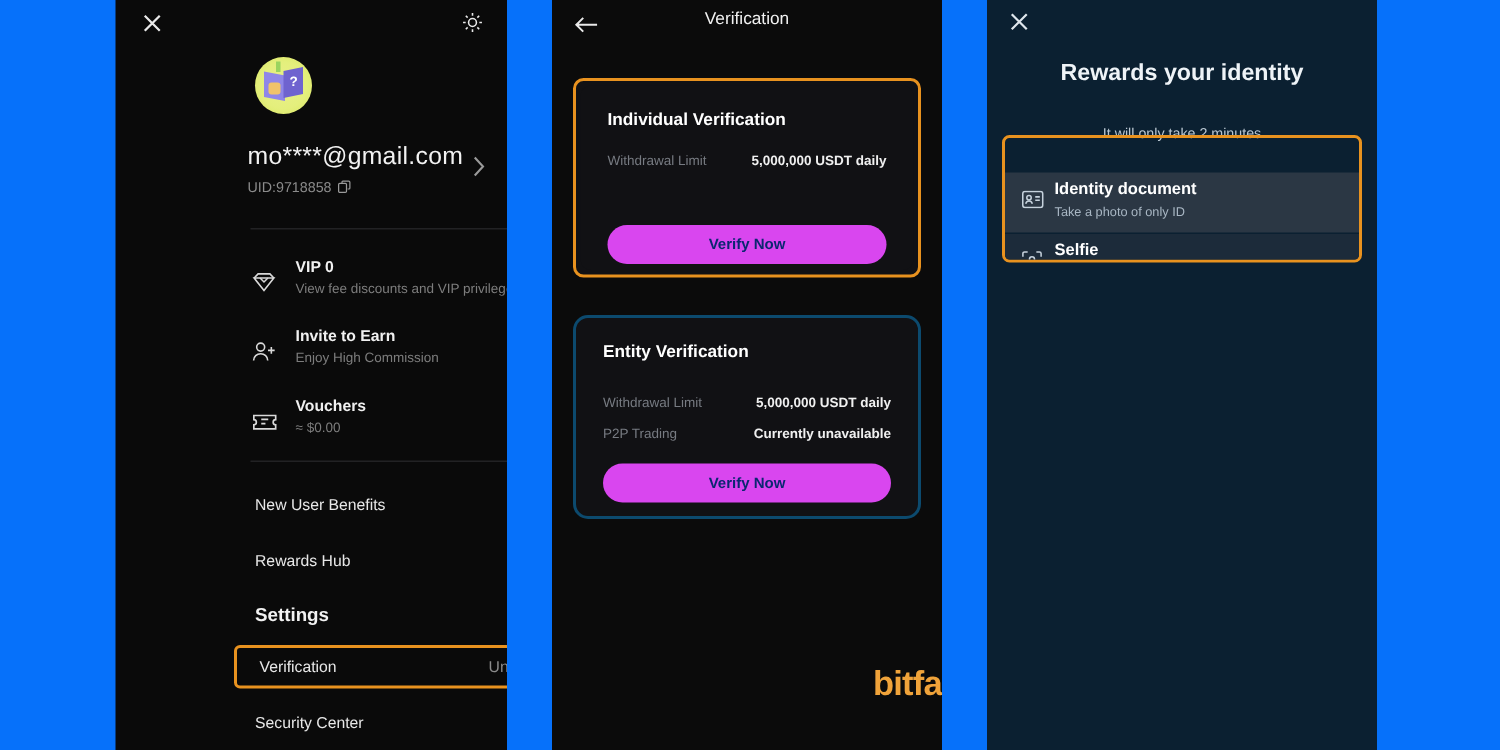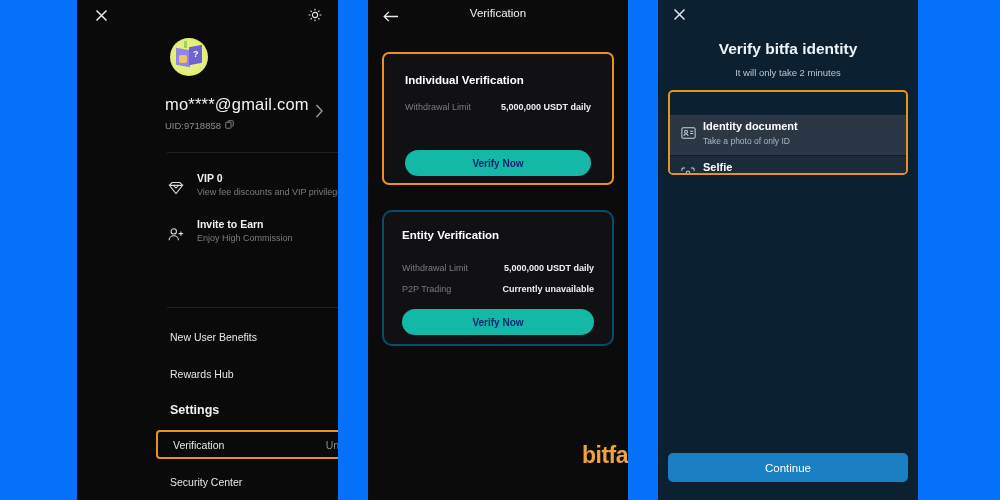--- a/index.html
+++ b/index.html
@@ -133,38 +133,38 @@
   }
   .vcard .c-title {
     position:absolute; left:18px; top:17px;
     font-size:11.5px; font-weight:bold; color:#ffffff;
   }
   .vcard .c-line { position:absolute; left:18px; right:18px; height:14px; }
   .vcard .c-line .k { position:absolute; left:0; font-size:9px; color:#777b82; }
   .vcard .c-line .v { position:absolute; right:0; font-size:9px; color:#f0f0f0; font-weight:bold; }
   .vcard .c-btn {
     position:absolute; left:18px; right:18px; height:26px;
-    background:#14b8a6; border-radius:13px;
+    background:#d946ef; border-radius:13px;
     display:flex; align-items:center; justify-content:center;
     font-size:10px; color:#0a2770; font-weight:bold;
   }
 
   #bitfa-logo {
     position:absolute; left:0; right:0; bottom:31px; text-align:right;
     font-size:23px; font-weight:bold; color:#f0a33a; letter-spacing:-.5px;
   }
 
   
   #close-x-p3 { left:10px; top:3px; color:#dfe6ec; }
   #p3-title {
     position:absolute; left:0; right:0; top:40px; text-align:center;
     font-size:15.5px; font-weight:bold; color:#eef3f7;
   }
   #p3-subtitle {
-    position:absolute; left:0; right:0; top:67px; text-align:center;
+    position:absolute; left:0; right:0; top:84px; text-align:center;
     font-size:9.5px; color:#b9c6d1;
   }
   #identity-options {
     position:absolute; left:10px; top:90px; width:240px; height:85px;
     border:2px solid #e8921f; border-radius:5px; overflow:hidden;
   }
   .opt-row { position:absolute; left:0; width:236px; height:40px;margin-top:23px; }
   #opt-document { top:0;  background:#2b3744; }
   #opt-selfie   { top:41px; background:#1c2b3a; }
   .opt-row .o-icon {
@@ -252,20 +252,30 @@
         <svg width="16" height="15" viewBox="0 0 18 16" fill="none" stroke="currentColor" stroke-width="1.2">
           <circle cx="6.5" cy="4.5" r="3"></circle>
           <path d="M1.2 14.5c0-3 2.4-5 5.3-5s5.3 2 5.3 5"></path>
           <path d="M14.5 4.5v5M12 7h5"></path>
         </svg>
       </span>
       <span class="f-title">Invite to Earn</span>
       <span class="f-sub">Enjoy High Commission</span>
     </div>
 
+    <div class="feature-row" id="row-voucher">
+      <span class="f-icon">
+        <svg width="17" height="14" viewBox="0 0 18 15" fill="none" stroke="currentColor" stroke-width="1.2">
+          <path d="M1.2 3.2h15.6v3a1.8 1.8 0 0 0 0 3.6v3H1.2v-3a1.8 1.8 0 0 0 0-3.6v-3z"></path>
+          <path d="M6.5 6h5M6.5 9h3"></path>
+        </svg>
+      </span>
+      <span class="f-title">Vouchers</span>
+      <span class="f-sub">≈ $0.00</span>
+    </div>
 
     <div class="divider" id="div-2"></div>
 
     <div class="nav-row" id="row-newuser">
       <span class="n-label">New User Benefits</span>
 
     </div>
 
     <div class="nav-row" id="row-rewards">
       <span class="n-label">Rewards Hub</span>
@@ -325,21 +335,21 @@
   </div>
 
   <div class="panel" id="panel-identity">
 
     <div class="icon-btn" id="close-x-p3">
       <svg width="13" height="13" viewBox="0 0 13 13" fill="none" stroke="currentColor" stroke-width="1.5">
         <path d="M1.5 1.5 L11.5 11.5 M11.5 1.5 L1.5 11.5"></path>
       </svg>
     </div>
 
-    <div id="p3-title">Verify bitfa identity</div>
+    <div id="p3-title">Rewards your identity</div>
     <div id="p3-subtitle">It will only take 2 minutes</div>
 
     <div id="identity-options">
       <div class="opt-row" id="opt-document">
         <span class="o-icon">
           <svg width="15" height="12" viewBox="0 0 16 13" fill="none" stroke="currentColor" stroke-width="1.1">
             <rect x="0.8" y="0.8" width="14.4" height="11.4" rx="1.6"></rect>
             <circle cx="5.3" cy="5.2" r="1.6"></circle>
             <path d="M2.9 9.6c.4-1.3 1.3-2 2.4-2s2 .7 2.4 2"></path>
             <path d="M9.8 4.6h3.3M9.8 7h3.3"></path>
@@ -354,16 +364,15 @@
             <path d="M1 4.4V2.2A1.2 1.2 0 0 1 2.2 1h2.2M10.6 1h2.2A1.2 1.2 0 0 1 14 2.2v2.2M14 10.6v2.2a1.2 1.2 0 0 1-1.2 1.2h-2.2M4.4 14H2.2A1.2 1.2 0 0 1 1 12.8v-2.2"></path>
             <circle cx="7.5" cy="6.2" r="1.8"></circle>
             <path d="M4.5 11.3c.5-1.6 1.6-2.4 3-2.4s2.5.8 3 2.4"></path>
           </svg>
         </span>
         <span class="o-title">Selfie</span>
         <span class="o-sub">Take a selfie</span>
       </div>
     </div>
 
-    <div id="continue-button">Continue</div>
   </div>
 
 </div>
 
 </body></html>

